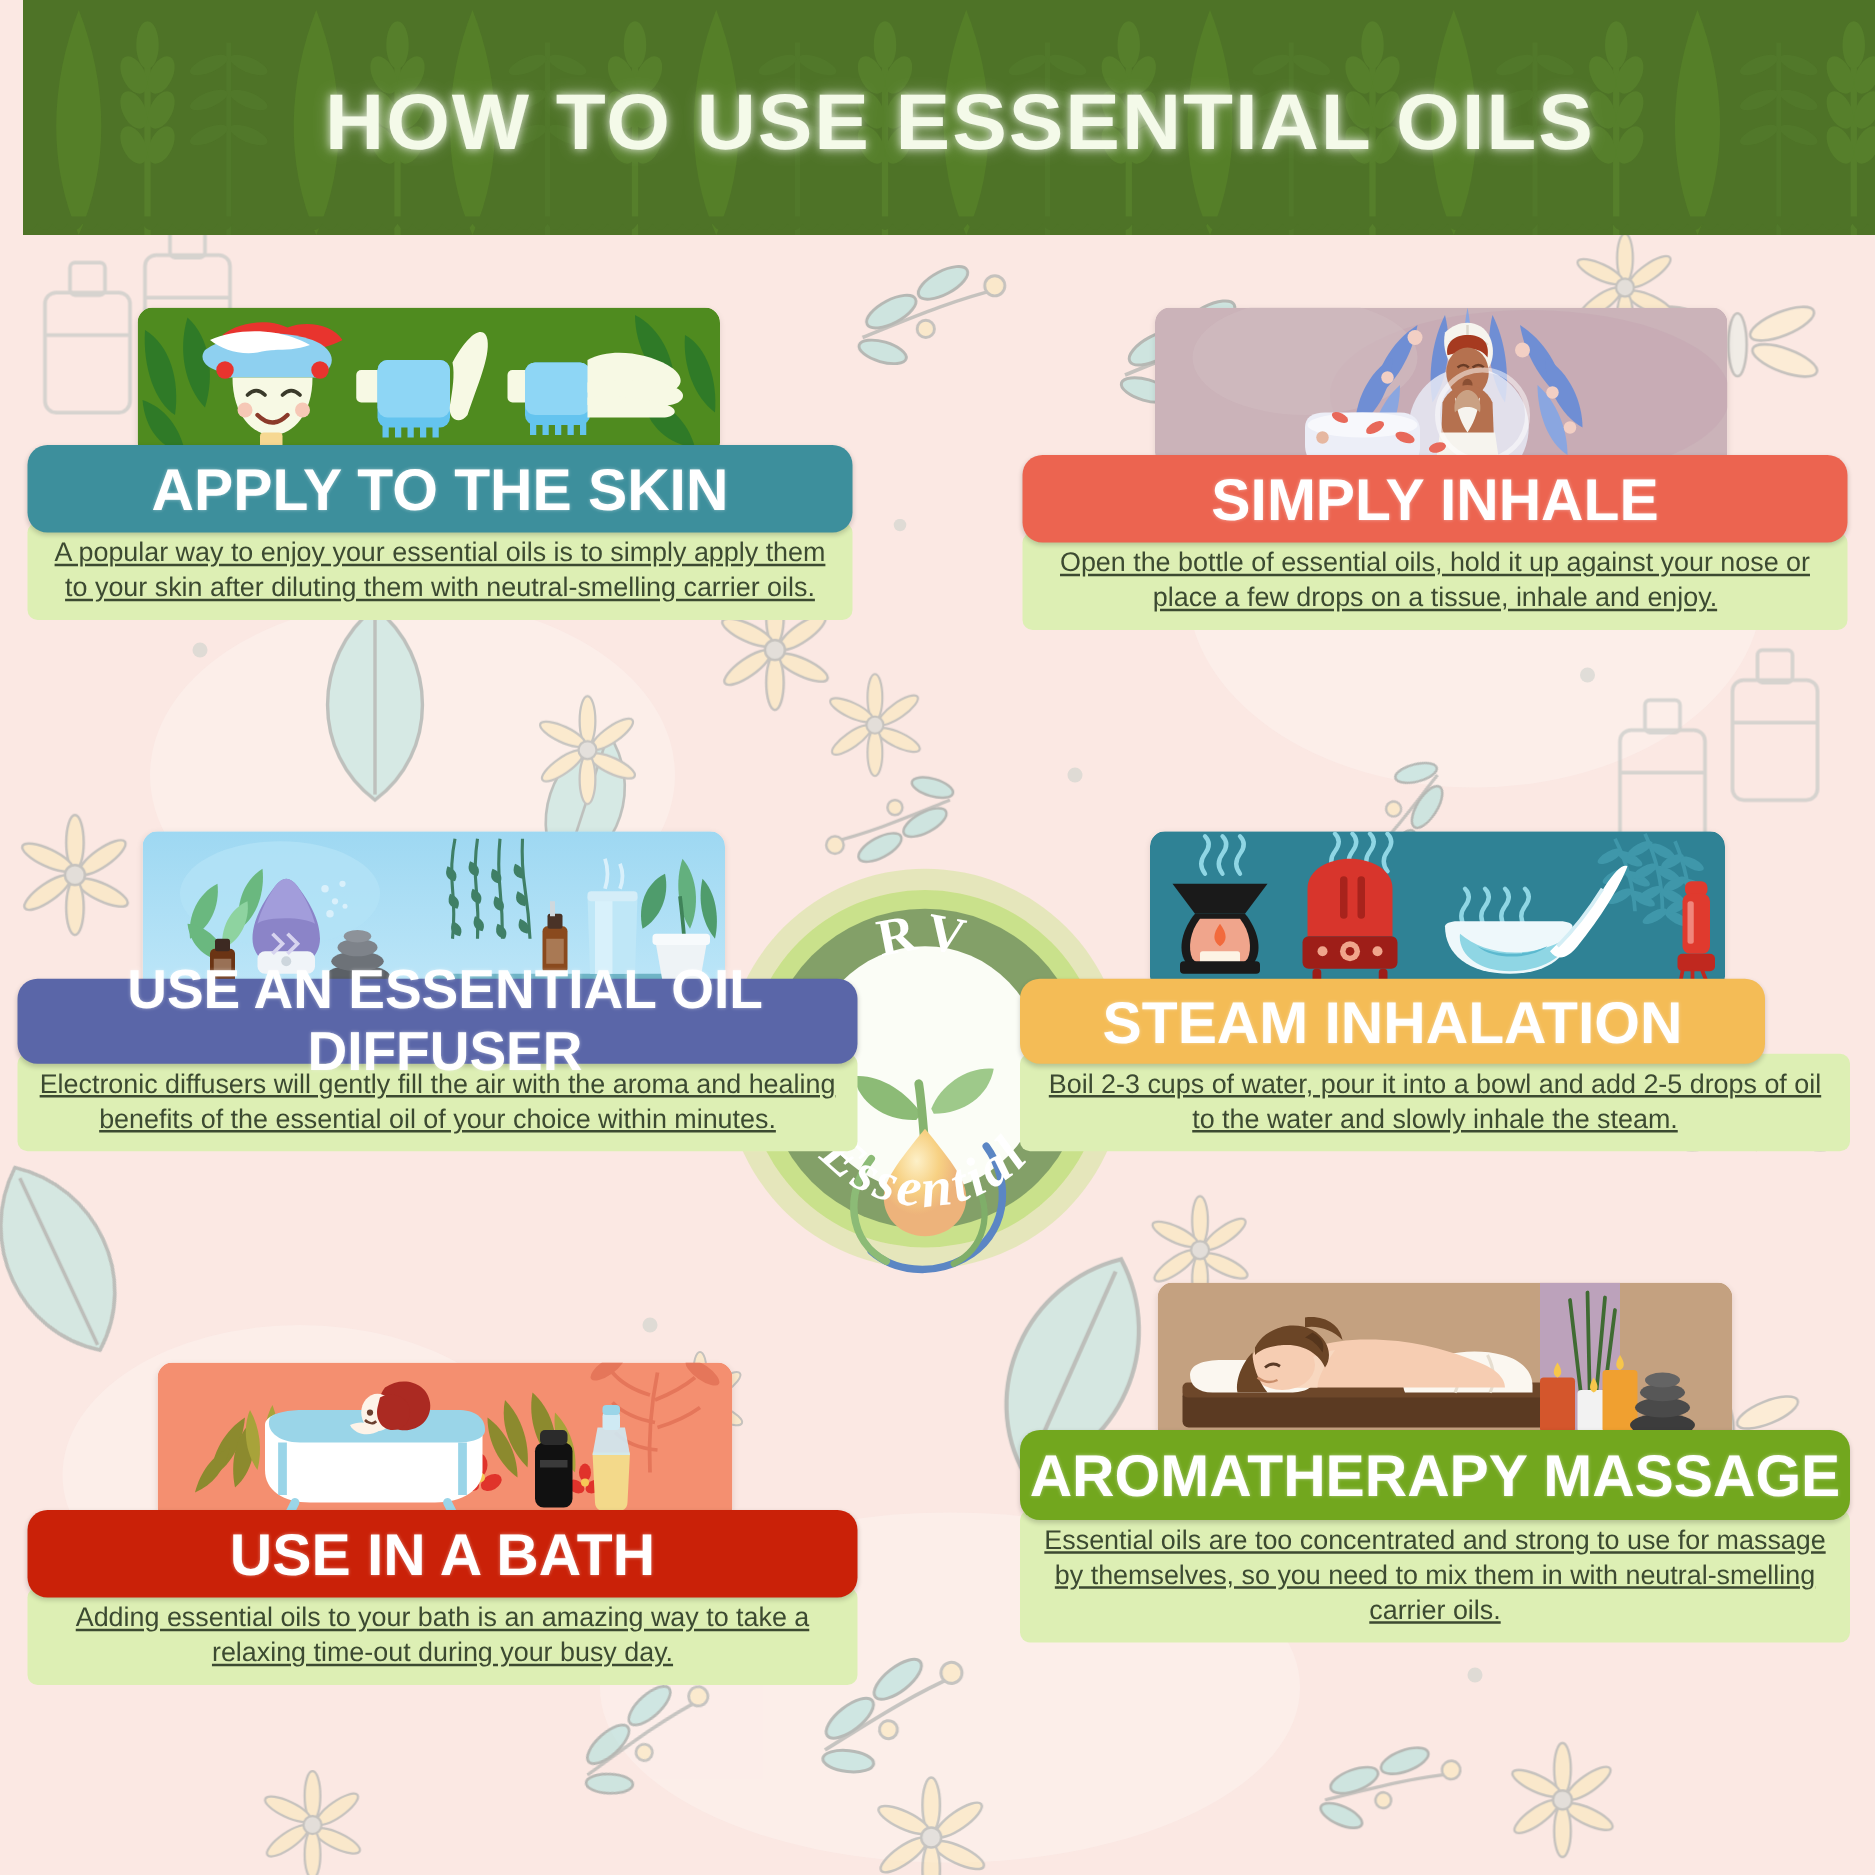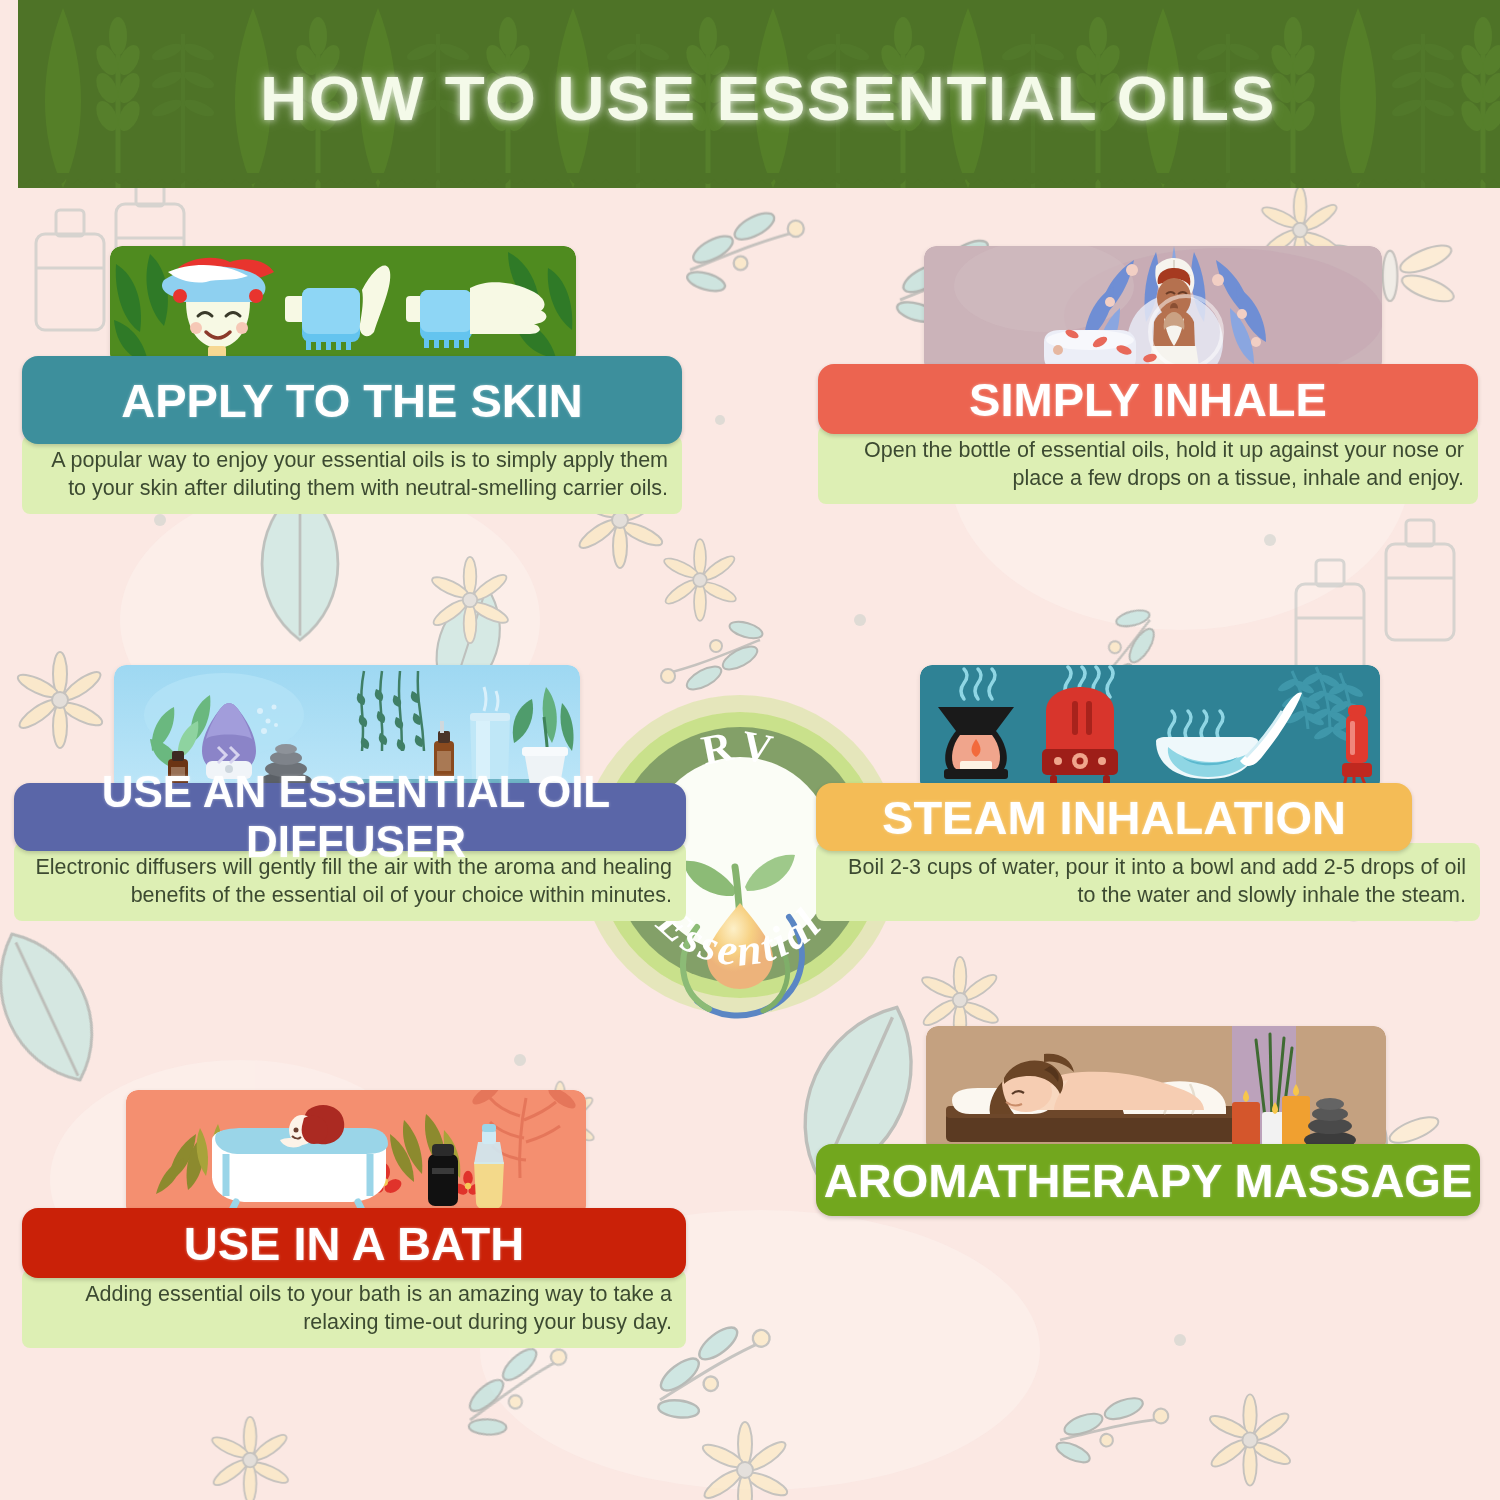--- a/index.html
+++ b/index.html
@@ -70,33 +70,34 @@
     z-index:3;
     box-shadow:0 2px 4px rgba(0,0,0,.18);
     text-shadow:0 0 3px rgba(255,255,255,.45);
     font-family:"Liberation Sans", sans-serif;
   }
 
   .card-desc {
     background:#ddefb4;
     border-radius:8px;
     color:#3c4a31;
-    text-align:right;
+    text-align:center;
     font-size:21.5px;
     line-height:28px;
     padding:10px 14px 12px;
     position:relative;
     z-index:1;
     margin-top:-8px;
+    text-decoration:underline;
   }
 
   
   #card-skin     { left:22px;  top:246px; width:660px; }
   #card-skin .card-image   { margin-left:88px; width:466px; height:120px; }
-  #card-skin .card-title   { width:660px; height:88px; margin-top:-10px; font-size:47px; background:#3d8f9c; }
+  #card-skin .card-title   { width:660px; height:70px; margin-top:-10px; font-size:47px; background:#3d8f9c; }
 
   #card-inhale   { left:818px; top:246px; width:660px; }
   #card-inhale .card-image { margin-left:106px; width:458px; height:128px; }
   #card-inhale .card-title { width:660px; height:70px; margin-top:-10px; font-size:47px; background:#ec6450; }
 
   #card-diffuser { left:14px;  top:665px; width:672px; }
   #card-diffuser .card-image { margin-left:100px; width:466px; height:128px; }
   #card-diffuser .card-title { width:672px; height:68px; margin-top:-10px; font-size:44px; background:#5a66a8;padding-left:12px; }
 
   #card-steam    { left:816px; top:665px; width:664px; }
@@ -890,13 +891,14 @@
 
       <g fill="#3c3c3c">
         <ellipse cx="404" cy="114" rx="26" ry="9"></ellipse>
         <ellipse cx="404" cy="100" rx="22" ry="8" fill="#4a4a4a"></ellipse>
         <ellipse cx="404" cy="88" rx="18" ry="7" fill="#575757"></ellipse>
         <ellipse cx="404" cy="78" rx="14" ry="6" fill="#646464"></ellipse>
       </g>
     </svg>
   </div>
   <div class="card-title">AROMATHERAPY MASSAGE</div>
+  <div class="card-desc">Essential oils are too concentrated and strong to use for massage by themselves, so you need to mix them in with neutral-smelling carrier oils.</div>
 </div>
 
 </body></html>

